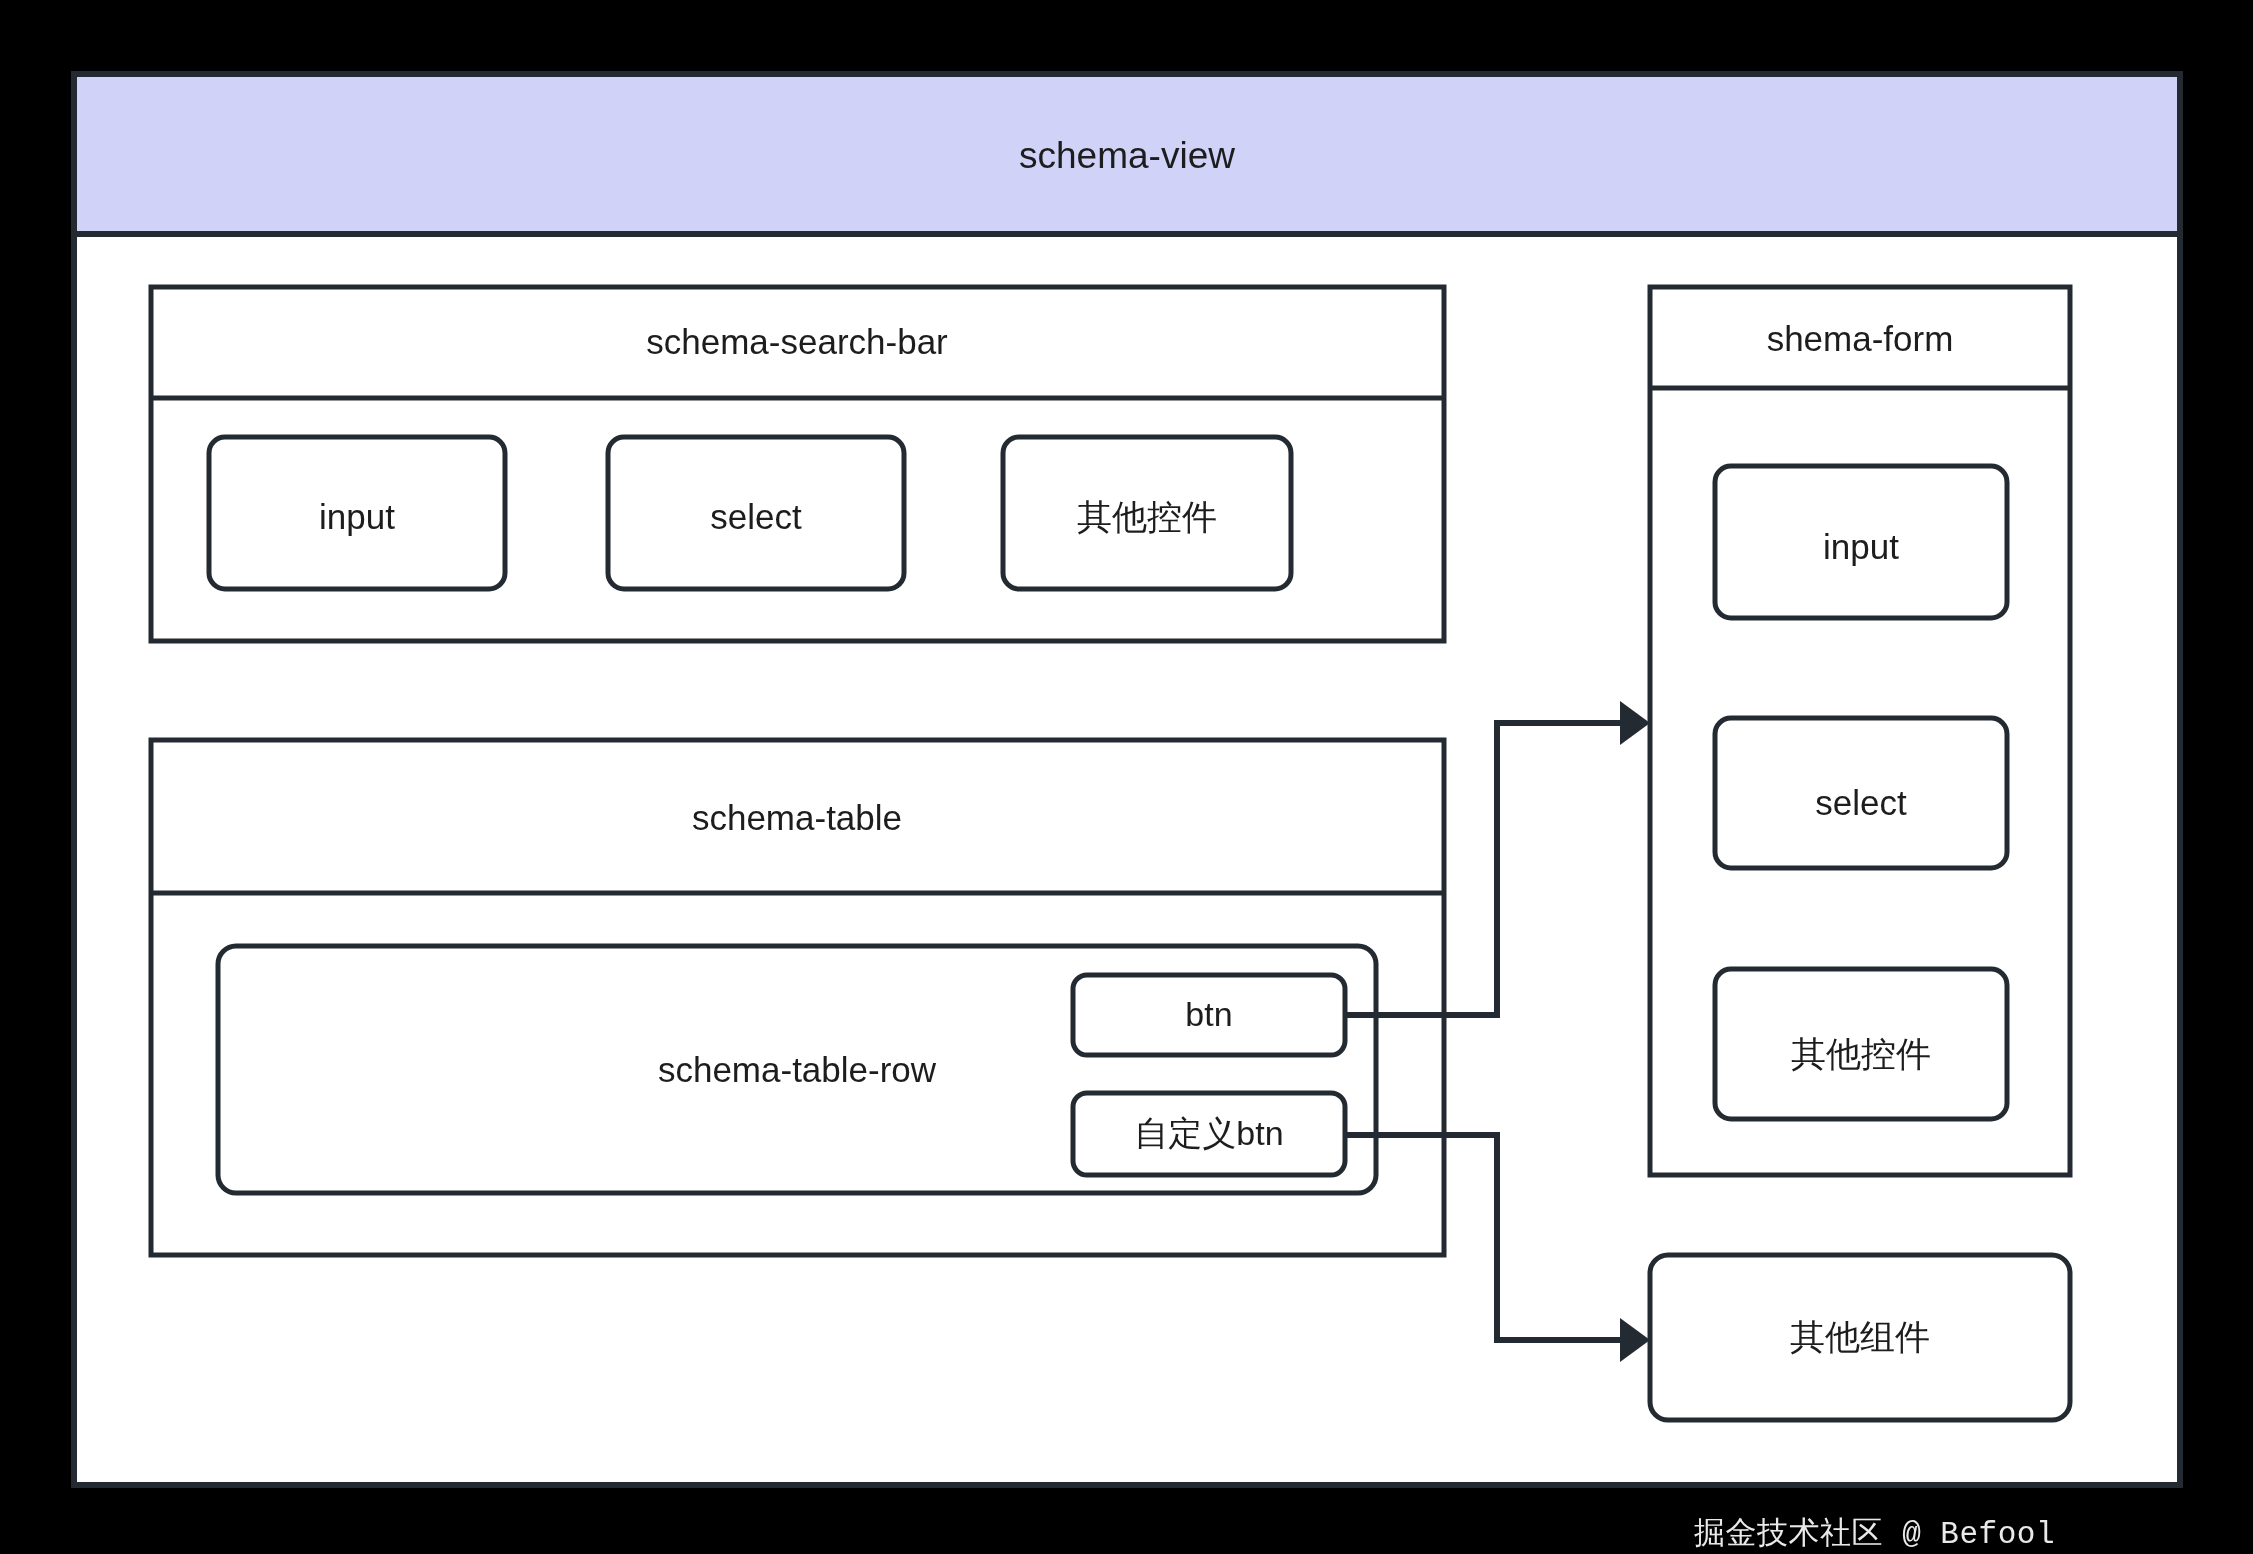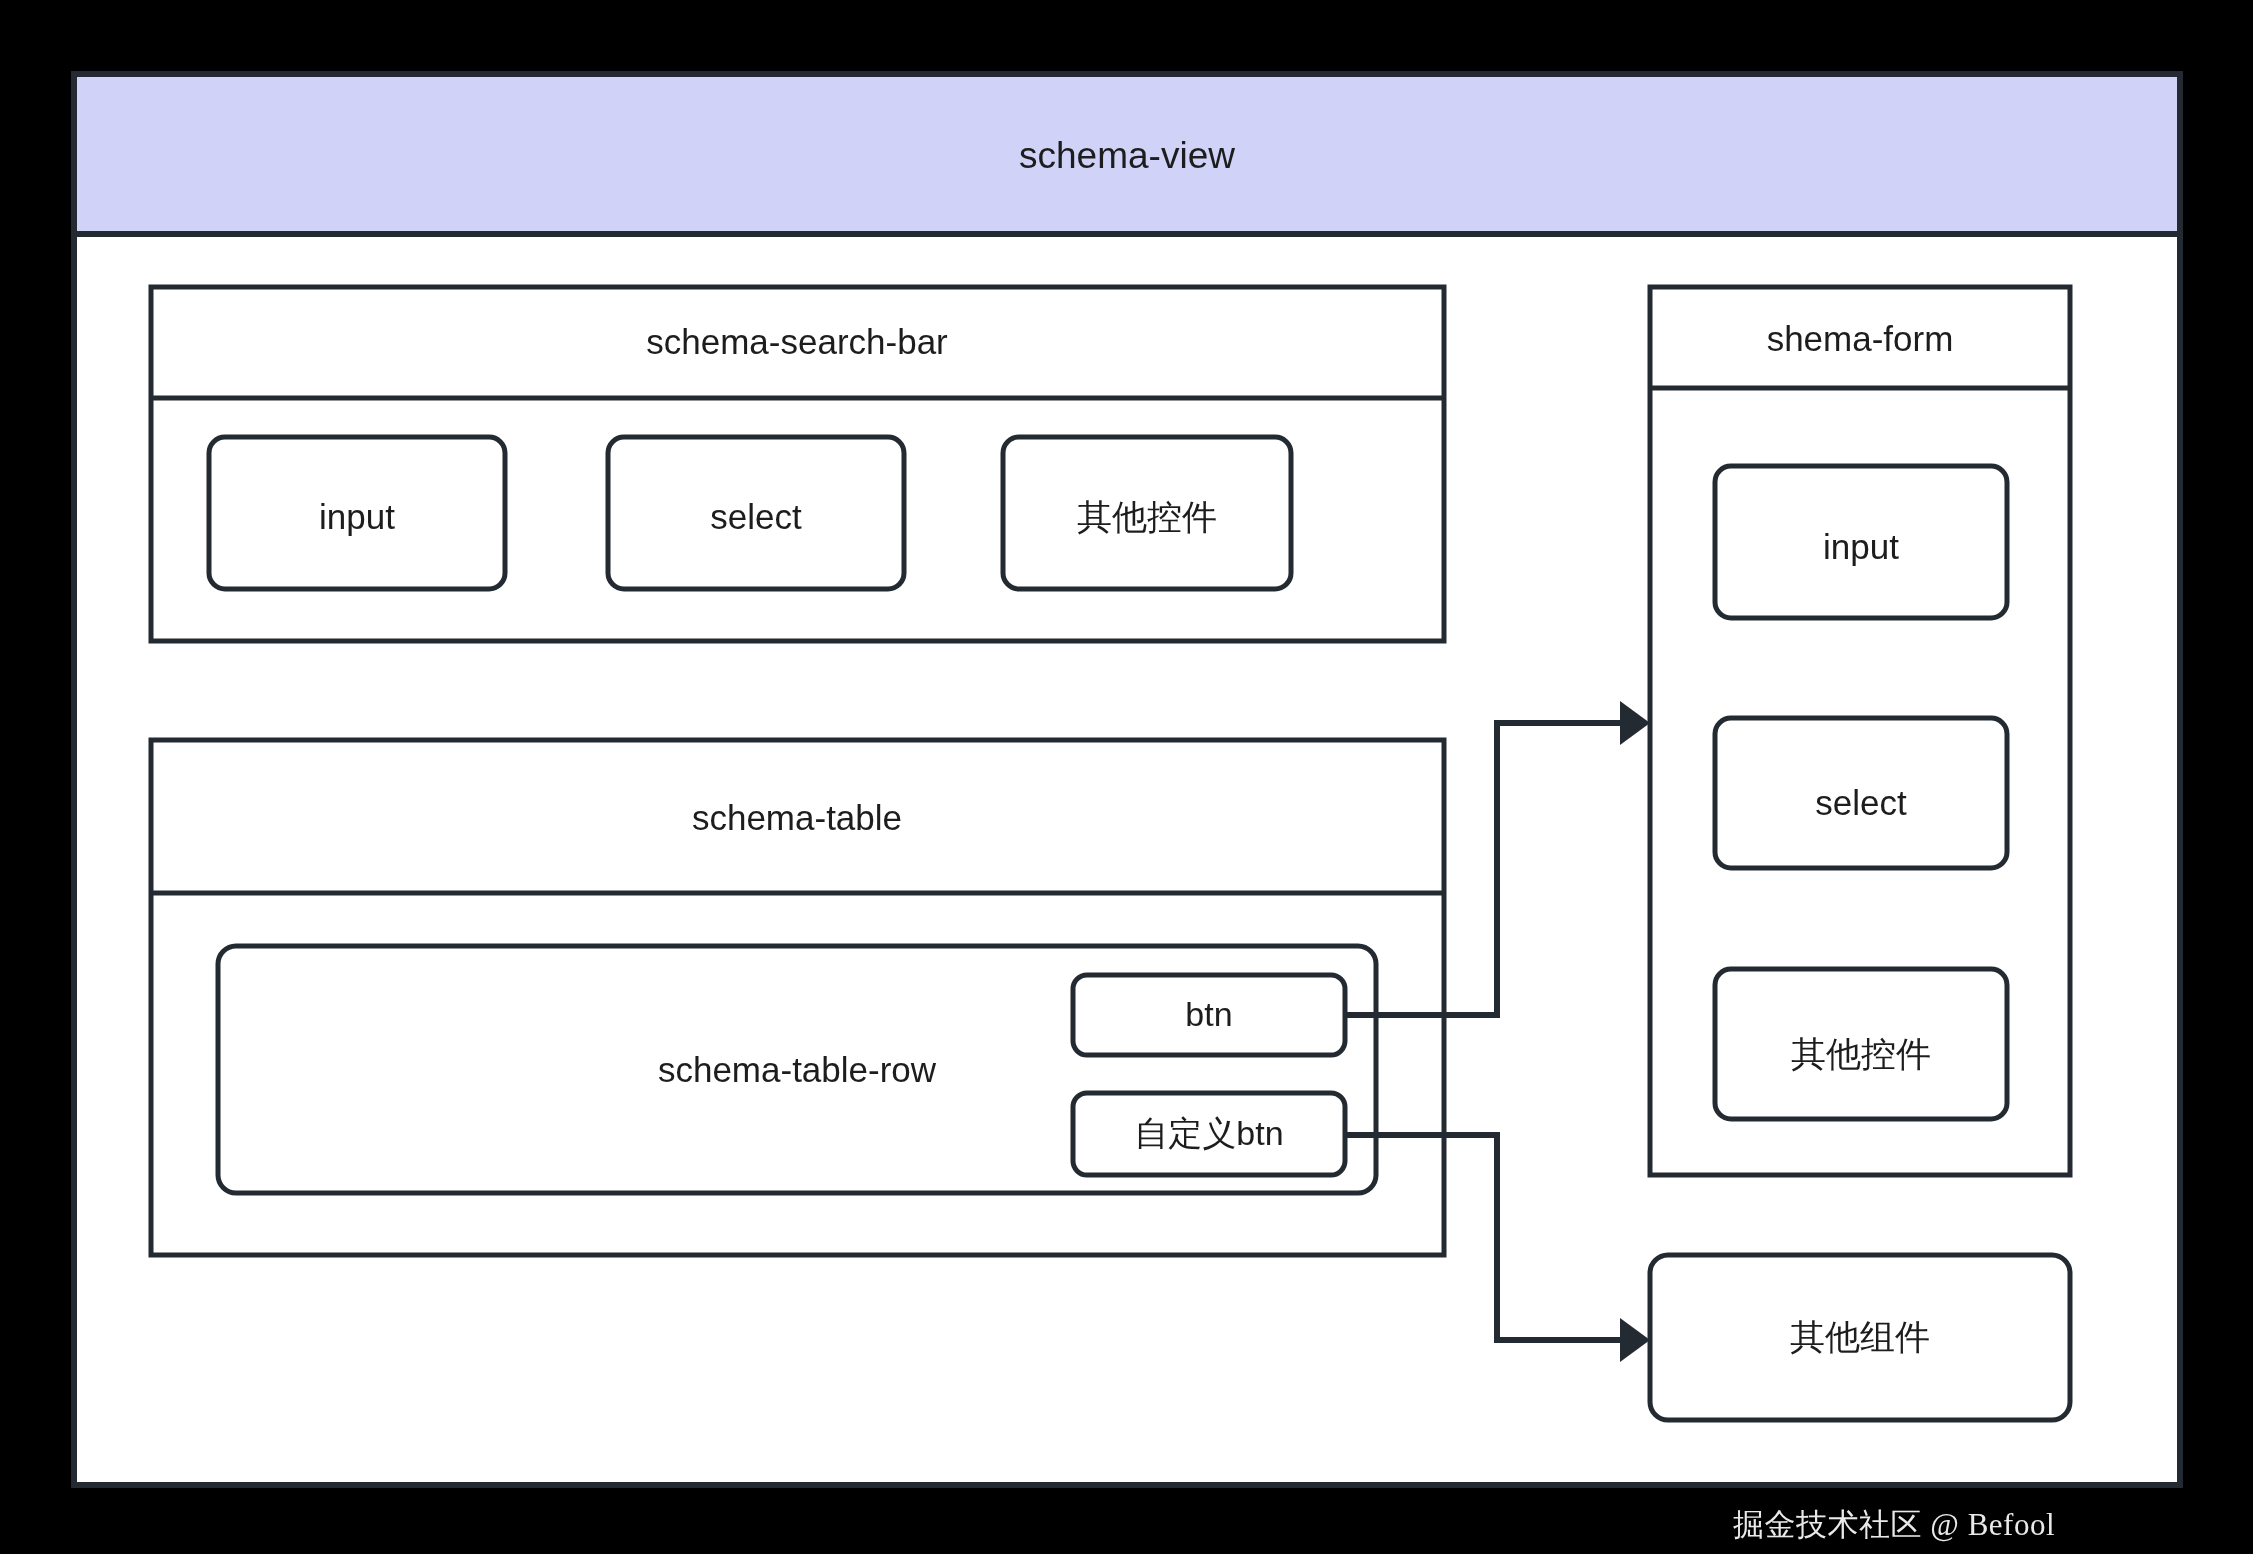--- a/index.html
+++ b/index.html
@@ -37,22 +37,22 @@
     dominant-baseline: middle;
   }
   .lbl-xl  { font-size: 37px; }
   .lbl-lg  { font-size: 35px; }
   .lbl-md  { font-size: 34px; }
   .conn    { stroke: #232a31; stroke-width: 6; fill: none; }
   .arrowhead { fill: #232a31; }
   .watermark {
     position: absolute;
     right: 26px;
-    bottom: 8px;
-    font-family: Liberation Serif, serif;
+    bottom: 0;
+    font-family: Liberation Mono, monospace;
     font-size: 31px;
     color: #e9e9e9;
     letter-spacing: 0.5px;
     white-space: nowrap;
   }
 </style>
 </head>
 <body>
 
 <div id="stage">

